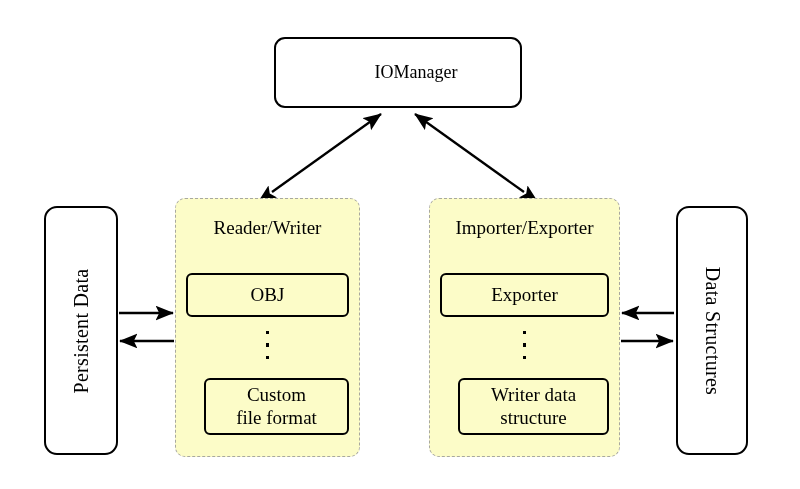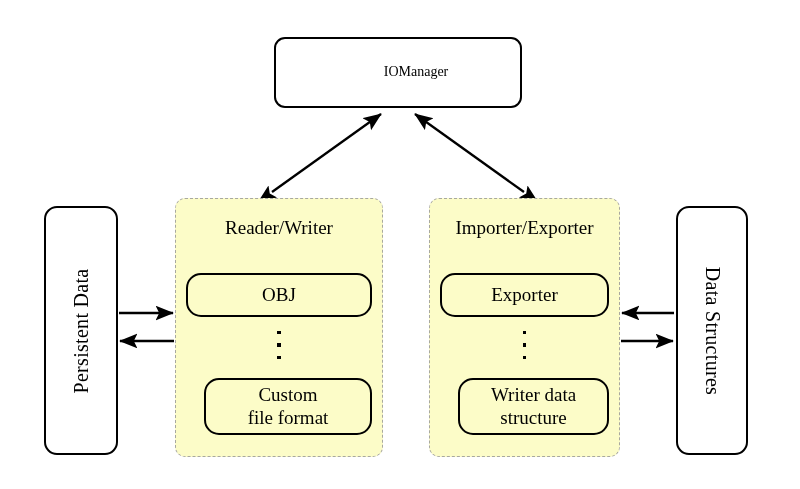--- a/index.html
+++ b/index.html
@@ -35,21 +35,21 @@
     text-align: center;
     line-height: 1.18;
   }
 
   
   #io-manager {
     left: 274px;
     top: 37px;
     width: 248px;
     height: 71px;
-    font-size: 14px;
+    font-size: 18px;
     background: #ffffff;
     padding-left: 36px;
   }
 
   
   .side-box {
     position: absolute;
     box-sizing: border-box;
     border: 2.8px solid #000000;
     border-radius: 13px;
@@ -82,21 +82,21 @@
   .group {
     position: absolute;
     box-sizing: border-box;
     border: 1.6px dashed #a8a8a0;
     border-radius: 10px;
     background: #fcfcc8;
   }
   #group-reader-writer {
     left: 175px;
     top: 198px;
-    width: 208px;
+    width: 185px;
     height: 259px;
   }
   #group-importer-exporter {
     left: 429px;
     top: 198px;
     width: 191px;
     height: 259px;
     padding-left: 11px;
   }
   .group-title {
@@ -107,21 +107,21 @@
     text-align: center;
     font-size: 19px;
     white-space: nowrap;
   }
 
   
   .inner-node {
     position: absolute;
     box-sizing: border-box;
     border: 2.6px solid #000000;
-    border-radius: 15px;
+    border-radius: 6px;
     background: #fcfcc8;
     display: flex;
     align-items: center;
     justify-content: center;
     text-align: center;
     font-size: 19px;
     line-height: 1.2;
   }
   .inner-top {
     top: 74px;

